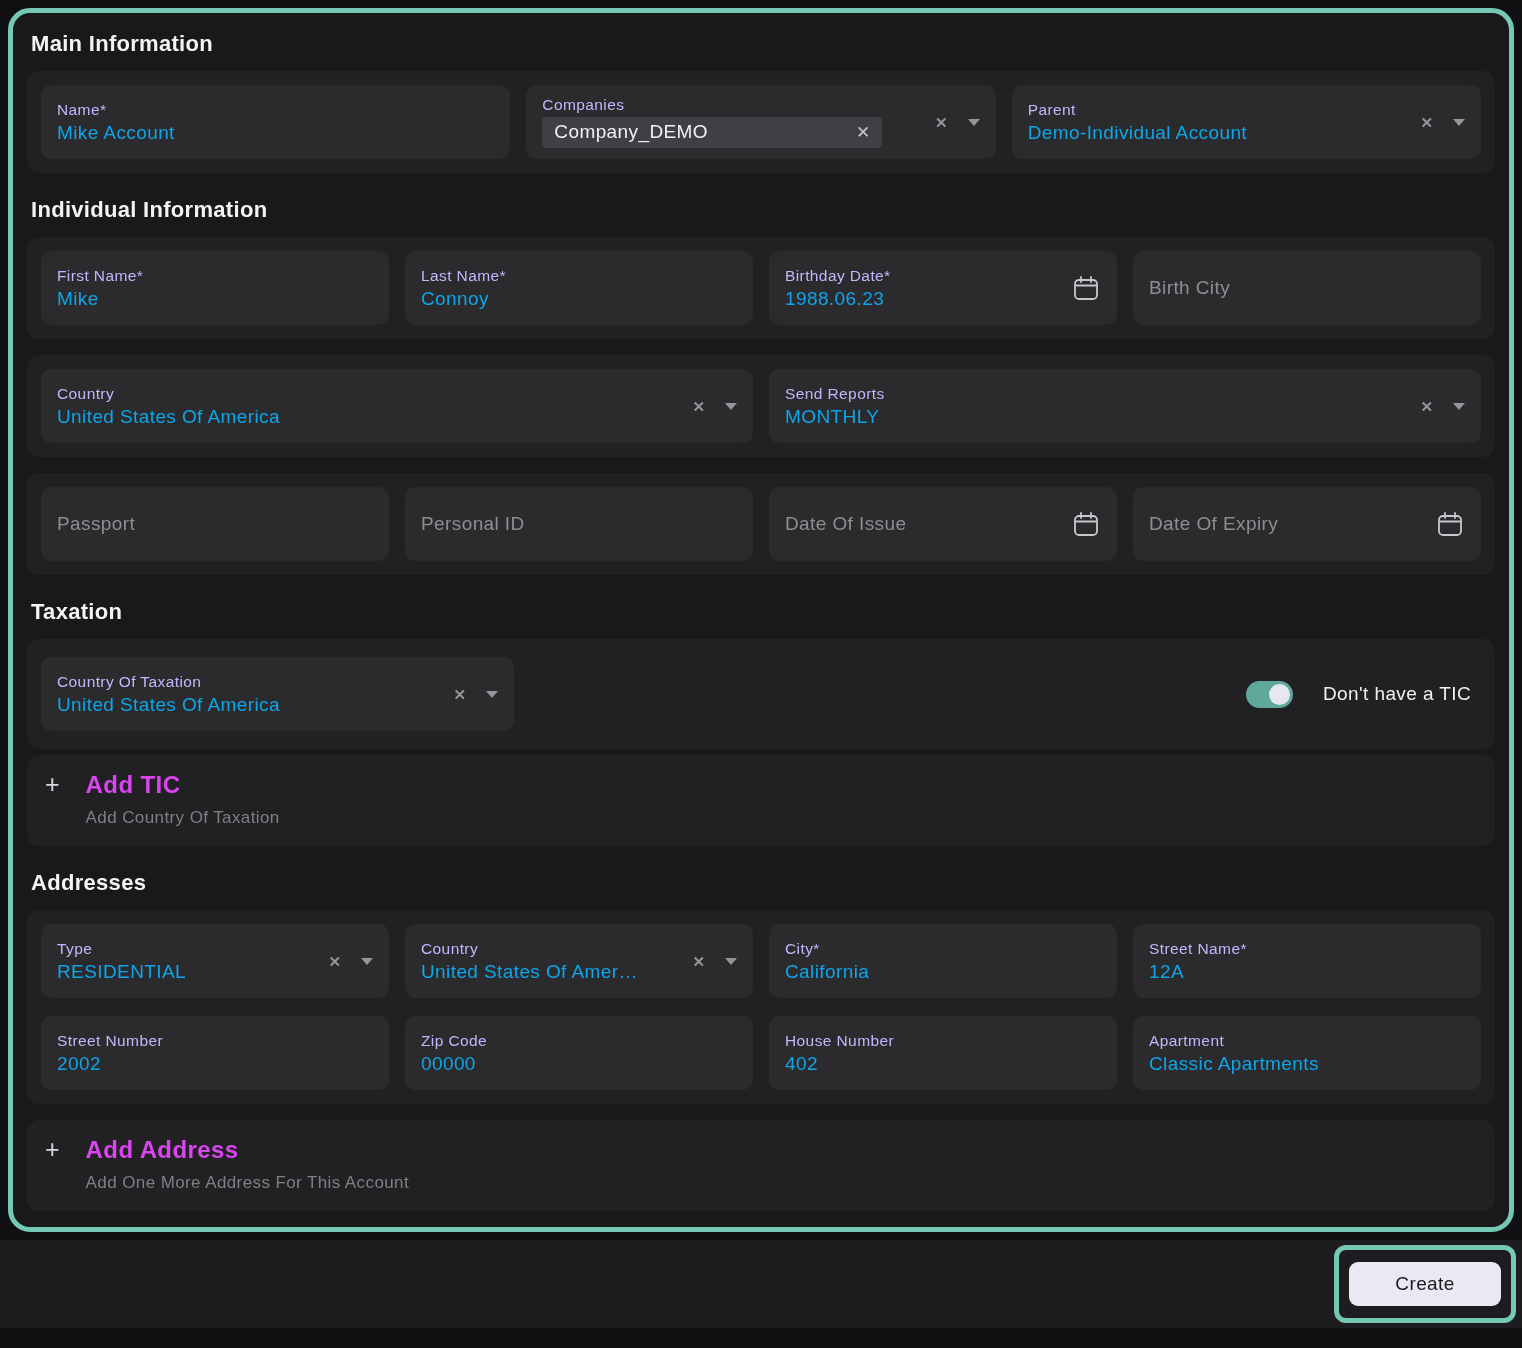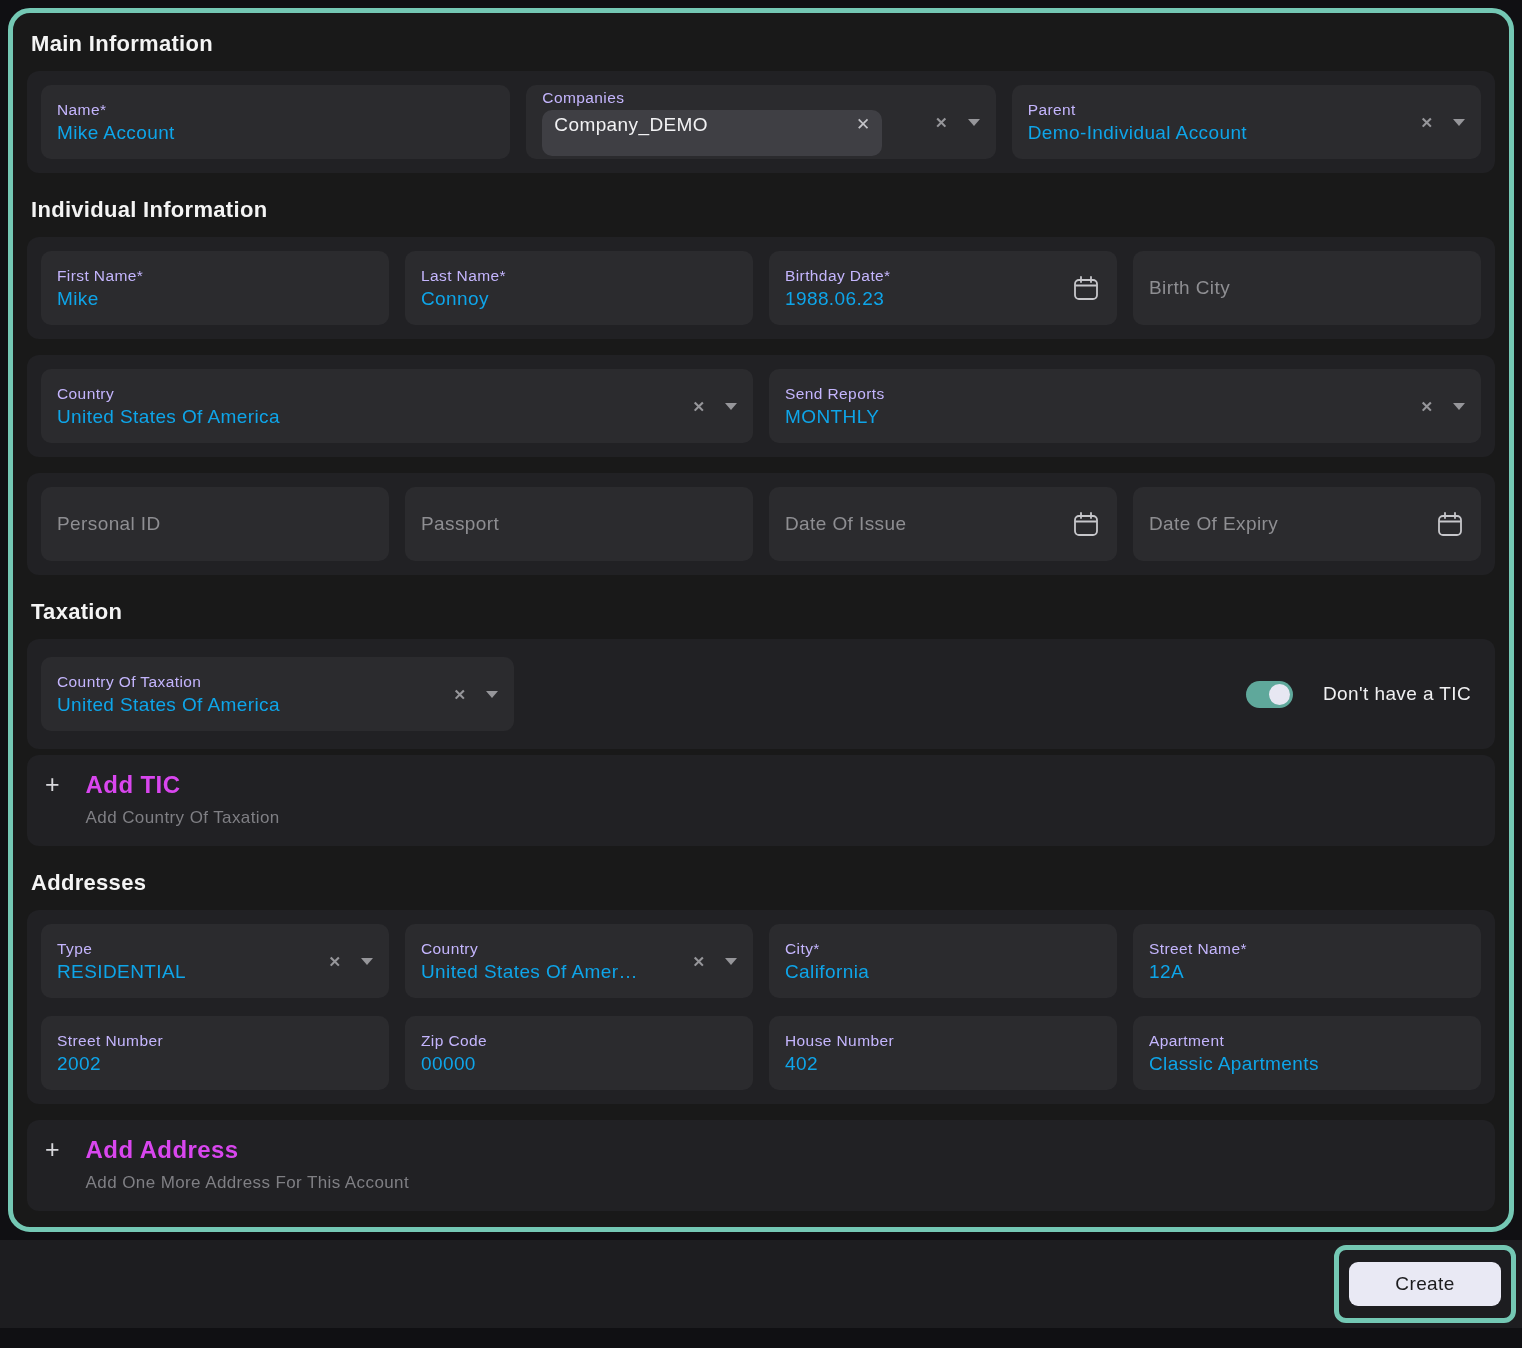--- a/index.html
+++ b/index.html
@@ -45,21 +45,21 @@
   .f-placeholder { font-size:19px; color:#8e8e92; letter-spacing:.4px; }
 
   .f-controls { margin-left:auto; display:flex; align-items:center; gap:20px; padding-left:10px; }
   .clear-x { font-size:15px; color:#96969a; font-weight:700; cursor:pointer; line-height:1; }
   .tri { width:0; height:0; border-left:6px solid transparent; border-right:6px solid transparent;
          border-top:7px solid #96969a; cursor:pointer; }
 
   
   .chip {
     display:flex; align-items:center; justify-content:space-between;
-    background:#3f3f44; border-radius:10px; padding:4px 12px 20px 12px;
+    background:#3f3f44; border-radius:4px; padding:4px 12px 5px 12px;
     min-width:340px; cursor:default;
   }
   .chip-text { font-size:19px; color:#f2f2f4; letter-spacing:.4px; }
   .chip-x { font-size:17px; color:#c3c3c8; cursor:pointer; line-height:1; }
 
   
   .cal { margin-left:auto; flex:none; cursor:pointer; }
   .cal svg { display:block; }
 
   
@@ -199,24 +199,24 @@
         </div>
         <div class="f-controls">
           <span class="clear-x">✕</span>
           <span class="tri"></span>
         </div>
       </div>
     </div>
 
     <div class="row-card">
       <div class="field">
+        <span class="f-placeholder">Passport</span>
+      </div>
+      <div class="field">
         <span class="f-placeholder">Personal ID</span>
-      </div>
-      <div class="field">
-        <span class="f-placeholder">Passport</span>
       </div>
       <div class="field">
         <span class="f-placeholder">Date Of Issue</span>
         <span class="cal">
           <svg width="30" height="30" viewBox="0 0 30 30" fill="none" stroke="#c7c7cb" stroke-width="1.8" stroke-linecap="round">
             <rect x="4" y="7" width="22" height="19" rx="4"></rect>
             <line x1="10" y1="4" x2="10" y2="9"></line>
             <line x1="20" y1="4" x2="20" y2="9"></line>
             <line x1="5" y1="12.5" x2="25" y2="12.5"></line>
           </svg>

